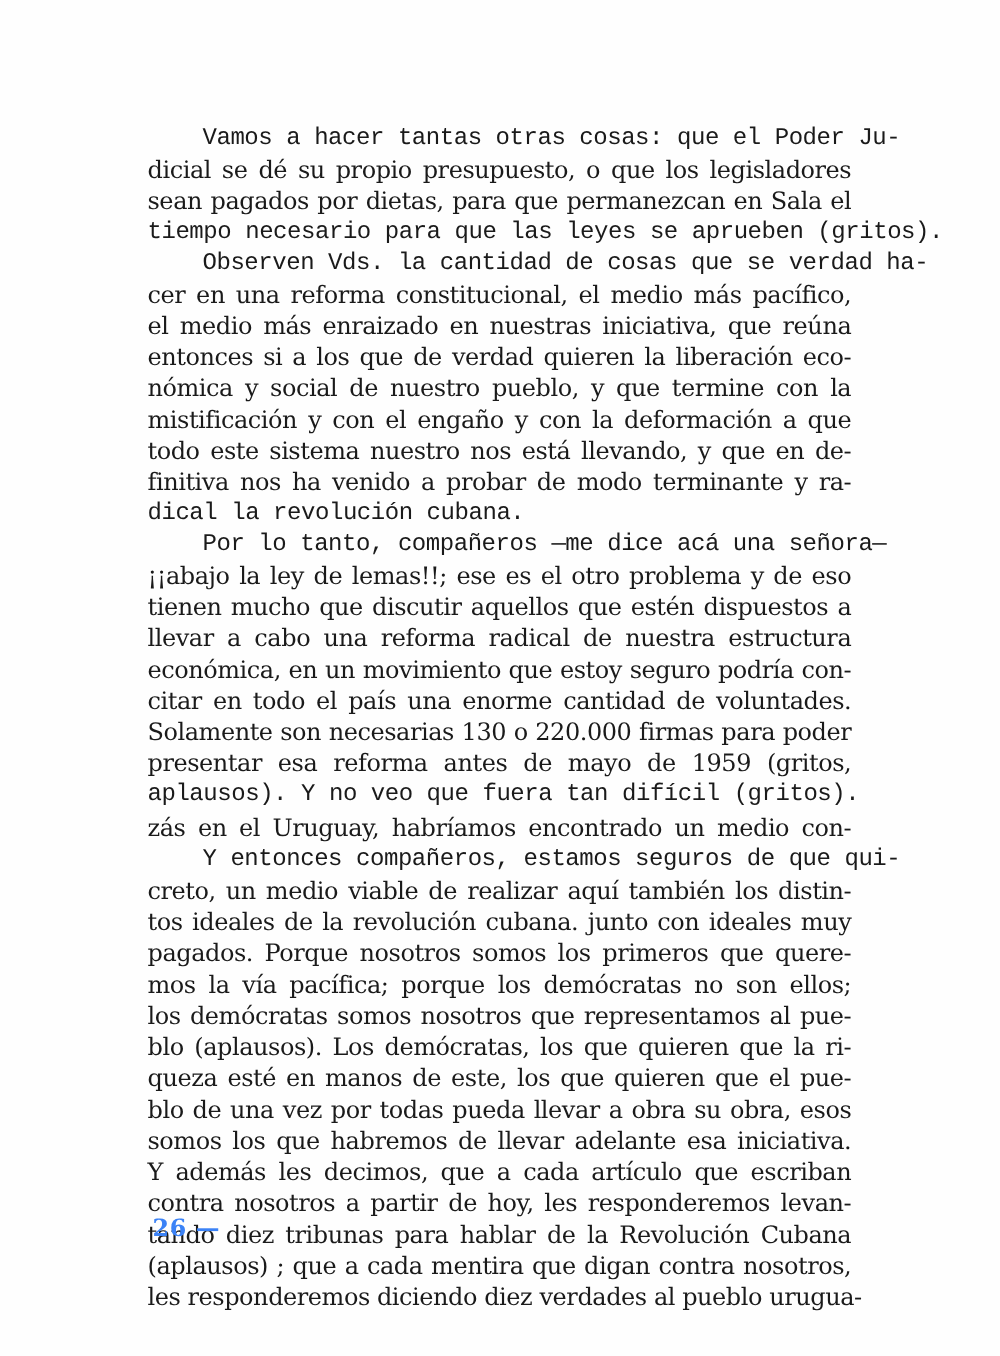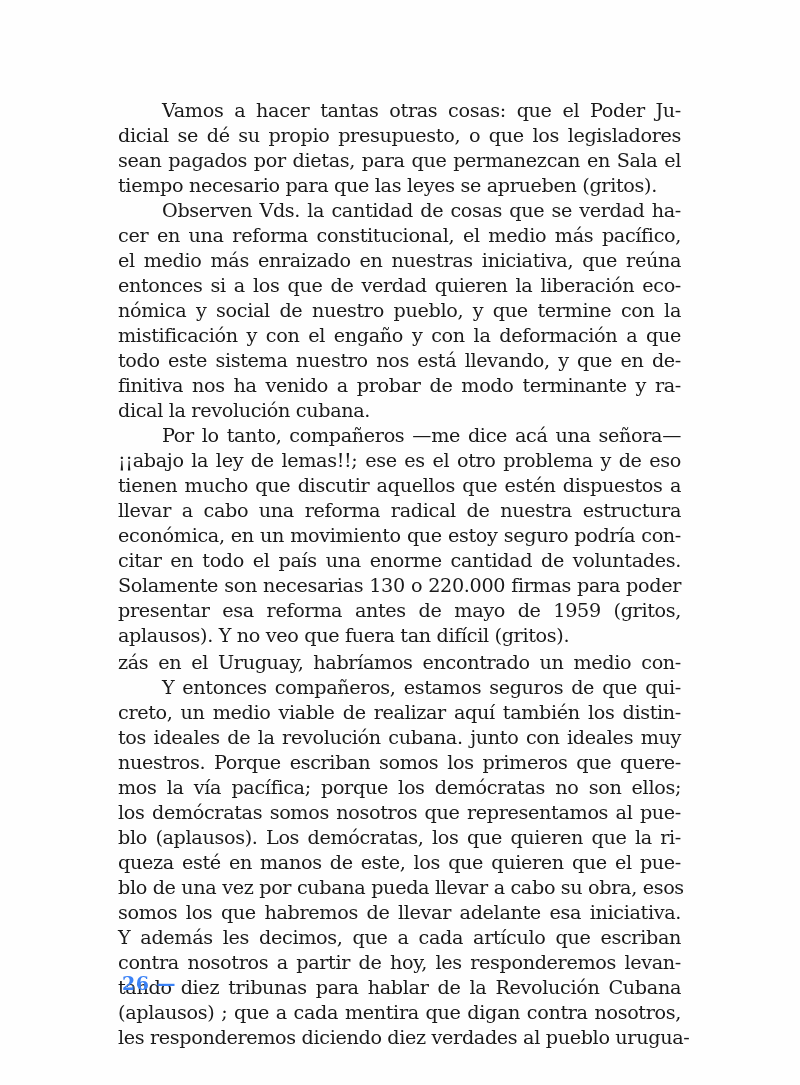--- a/index.html
+++ b/index.html
@@ -17,22 +17,22 @@
     letter-spacing: -0.35px;
   }
   .para { margin: 0; }
   .line {
     display: block;
     text-align: justify;
     text-align-last: justify;
     white-space: nowrap;
     height: 25px;
   }
-  .line.last { text-align-last: left; }
-  .line.indent { padding-left: 44px; }
+  .line.last { text-align-last: left; font-family: Liberation Mono, monospace; }
+  .line.indent { padding-left: 44px; font-family: Liberation Mono, monospace; }
   .para-gap { height: 2px; }
   .page-number {
     position: absolute;
     left: 122px;
     top: 972px;
     font-family: "DejaVu Serif", "Liberation Serif", serif;
     font-weight: bold;
     font-size: 19px;
     color: #3b82f6;
     letter-spacing: 0.5px;
@@ -75,26 +75,26 @@
       <span class="line last">aplausos). Y no veo que fuera tan difícil (gritos).</span>
     </div>
 
     <div class="para-gap"></div>
 
     <div class="para">
       <span class="line">zás en el Uruguay, habríamos encontrado un medio con-</span>
       <span class="line indent">Y entonces compañeros, estamos seguros de que qui-</span>
       <span class="line">creto, un medio viable de realizar aquí también los distin-</span>
       <span class="line">tos ideales de la revolución cubana. junto con ideales muy</span>
-      <span class="line">nuestros. Porque escriban somos los primeros que quere-</span>
+      <span class="line">pagados. Porque nosotros somos los primeros que quere-</span>
       <span class="line">mos la vía pacífica; porque los demócratas no son ellos;</span>
       <span class="line">los demócratas somos nosotros que representamos al pue-</span>
       <span class="line">blo (aplausos). Los demócratas, los que quieren que la ri-</span>
       <span class="line">queza esté en manos de este, los que quieren que el pue-</span>
-      <span class="line">blo de una vez por cubana pueda llevar a cabo su obra, esos</span>
+      <span class="line">blo de una vez por todas pueda llevar a obra su obra, esos</span>
       <span class="line">somos los que habremos de llevar adelante esa iniciativa.</span>
       <span class="line">Y además les decimos, que a cada artículo que escriban</span>
       <span class="line">contra nosotros a partir de hoy, les responderemos levan-</span>
       <span class="line">tando diez tribunas para hablar de la Revolución Cubana</span>
       <span class="line">(aplausos) ; que a cada mentira que digan contra nosotros,</span>
       <span class="line">les responderemos diciendo diez verdades al pueblo urugua-</span>
     </div>
 
   </div>
 

